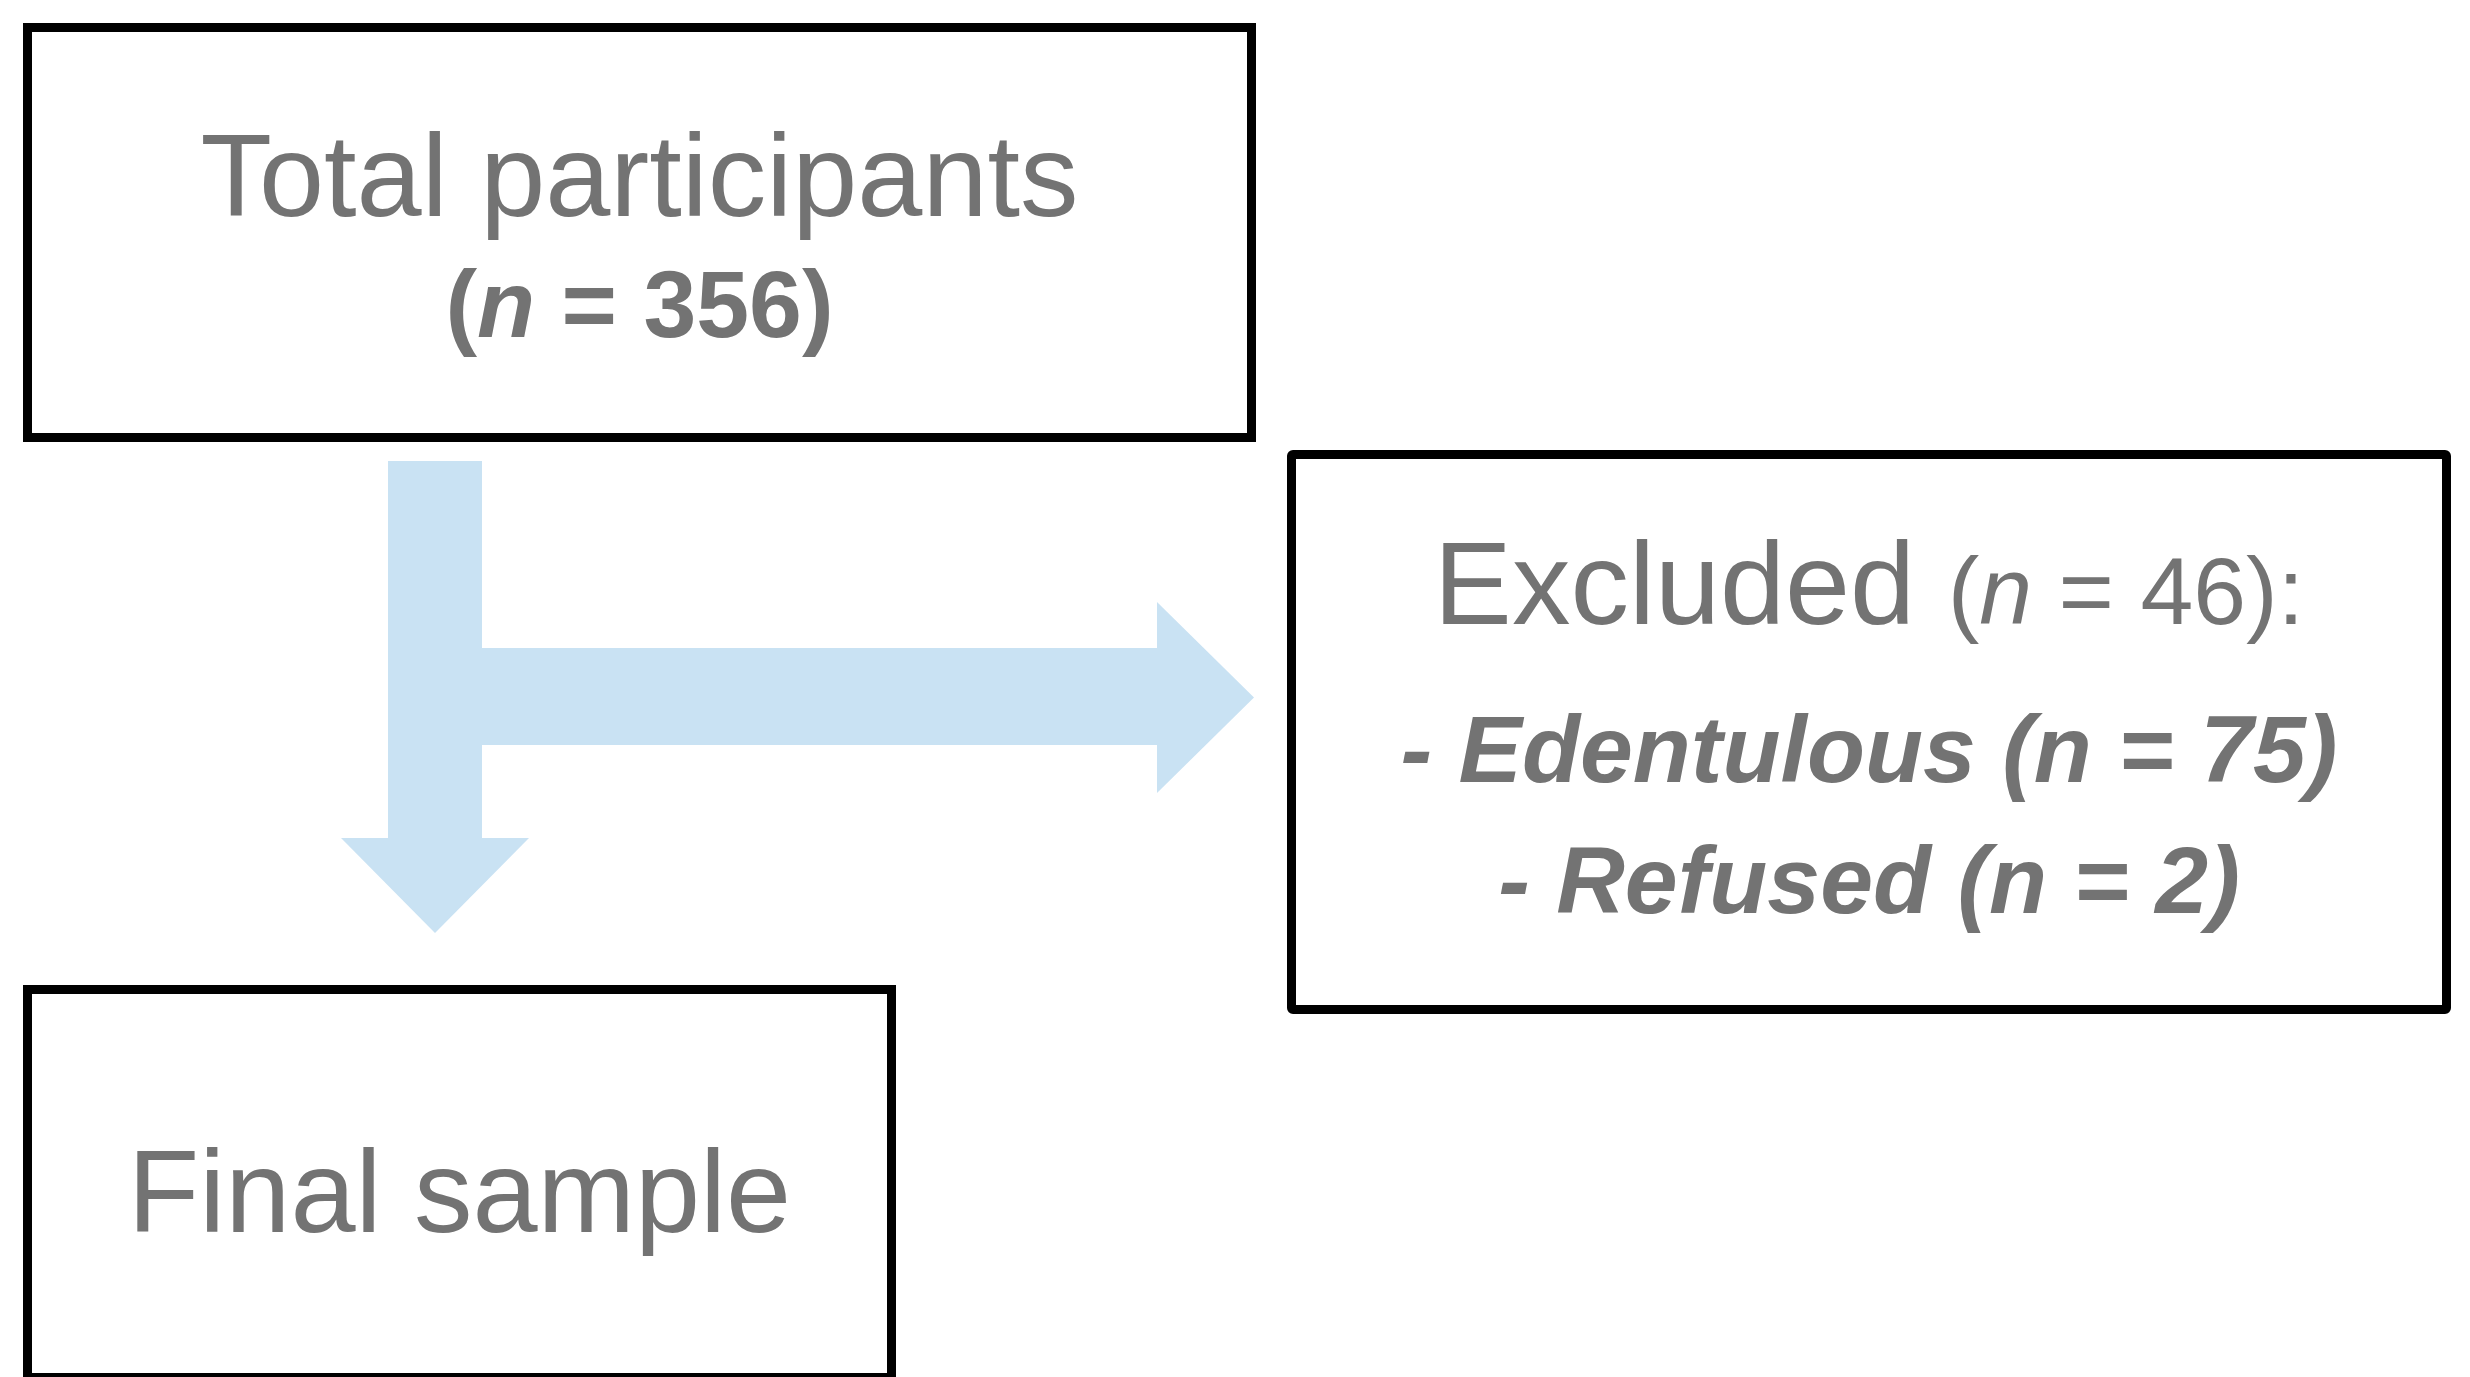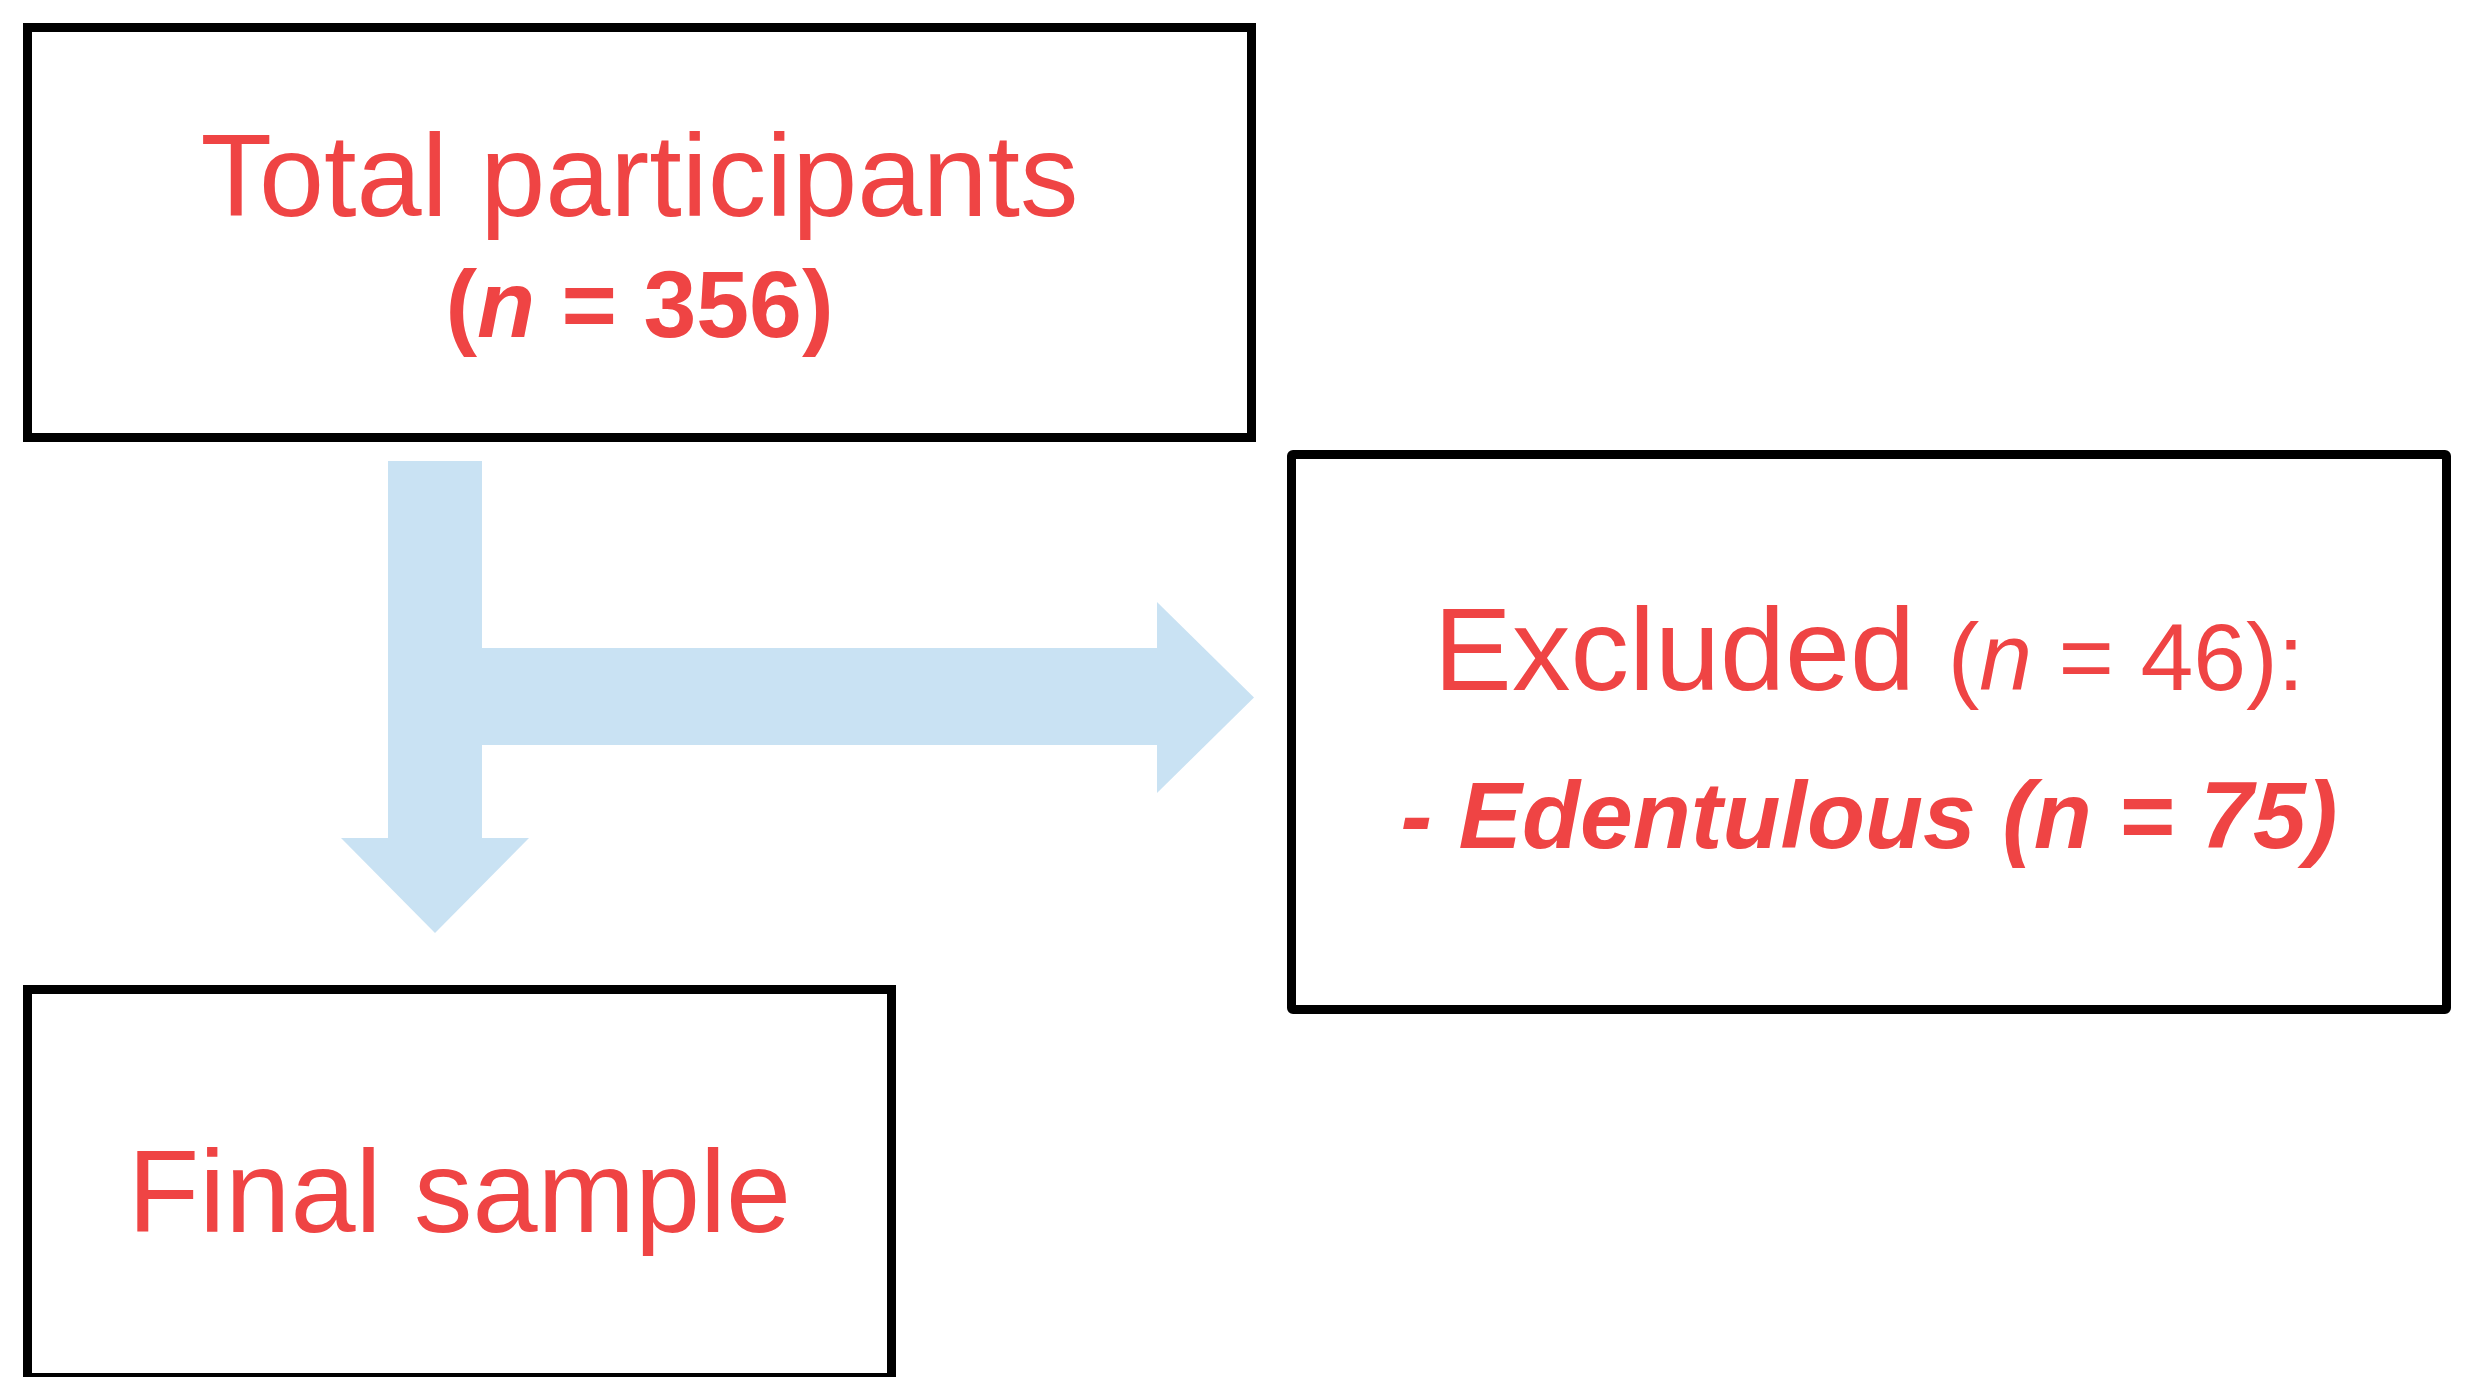--- a/index.html
+++ b/index.html
@@ -7,21 +7,21 @@
     padding: 0;
     background: #ffffff;
   }
   .canvas {
     position: relative;
     width: 2470px;
     height: 1377px;
     background: #ffffff;
     overflow: hidden;
     font-family: "Liberation Sans", sans-serif;
-    color: #ef4444;
+    color: #737373;
   }
   .box {
     position: absolute;
     background: #ffffff;
     border: 9px solid #000000;
     box-sizing: border-box;
     display: flex;
     flex-direction: column;
     justify-content: center;
     align-items: center;
@@ -68,20 +68,23 @@
     </div>
   </div>
 
   <div id="box-excluded" class="box">
     <div class="line">
       <span class="txt-lg">Excluded </span><span class="txt-sm-r">(</span><span class="txt-sm-r it">n</span><span class="txt-sm-r"> = 46):</span>
     </div>
     <div class="line txt-reason">
       <span>- Edentulous </span><span>(</span><span class="it">n</span><span> = 75)</span>
     </div>
+    <div class="line txt-reason">
+      <span>- Refused </span><span>(</span><span class="it">n</span><span> = 2)</span>
+    </div>
   </div>
 
   <div id="box-final" class="box">
     <div class="line txt-lg">
       <span>Final sample</span>
     </div>
   </div>
 
 </div>
 

